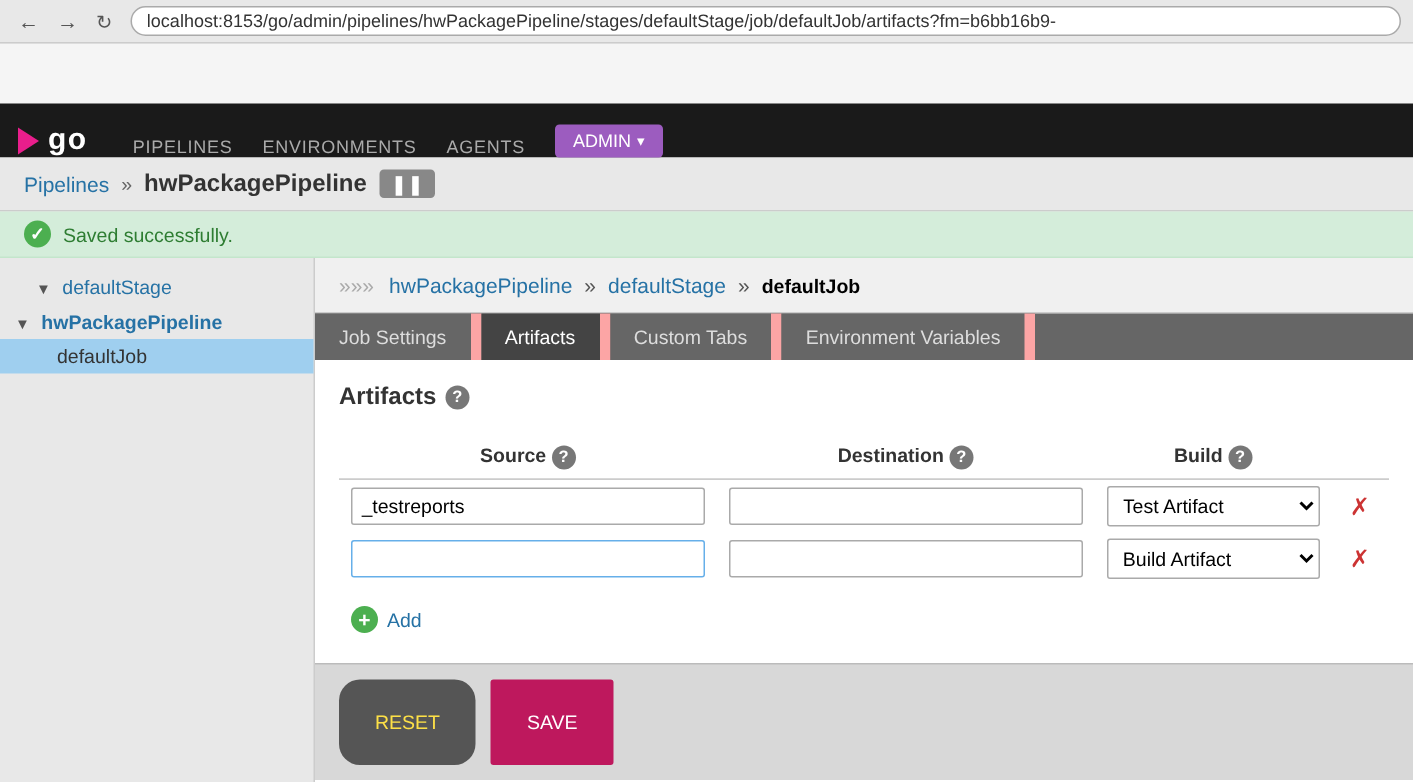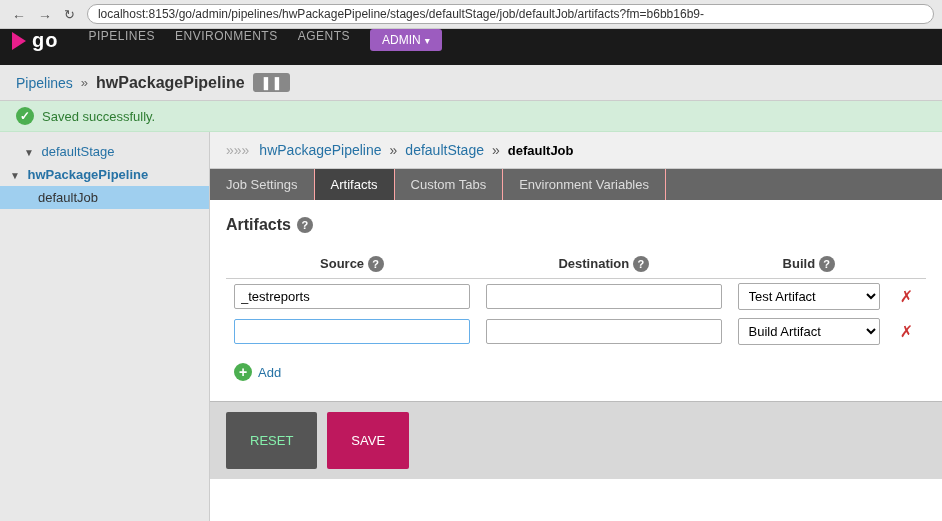--- a/index.html
+++ b/index.html
@@ -3,23 +3,24 @@
   <meta charset="utf-8">
   <style>
     * { box-sizing: border-box; margin: 0; padding: 0; }
     body { font-family: Arial, sans-serif; font-size: 13px; background: #f5f5f5; }
 
     
     .top-nav {
       background: #1a1a1a;
       height: 36px;
       display: flex;
-      align-items: flex-start;
+      align-items: flex-end;
       padding: 0 12px;
       gap: 20px;
+      margin-top: 40px;
     }
     .logo-area {
       display: flex;
       align-items: center;
       gap: 6px;
     }
     .logo-triangle {
       width: 0; height: 0;
       border-top: 9px solid transparent;
       border-bottom: 9px solid transparent;
@@ -184,21 +185,21 @@
     .tab-bar {
       background: #666;
       display: flex;
       padding: 0;
     }
     .tab {
       padding: 8px 16px;
       color: #ddd;
       cursor: pointer;
       font-size: 13px;
-      border-right: 1px solid #fca5a5;
+      border-right: 7px solid #fca5a5;
       background: #666;
     }
     .tab.active {
       background: #444;
       color: white;
     }
 
     
     .content-area {
       padding: 16px;
@@ -302,26 +303,26 @@
     
     .footer-bar {
       background: #d8d8d8;
       border-top: 1px solid #bbb;
       padding: 10px 16px;
       display: flex;
       gap: 10px;
     }
     .btn-reset {
       background: #555;
-      color: #86efac;
+      color: #fde047;
       border: none;
       padding: 8px 24px;
       cursor: pointer;
       font-size: 13px;
-      border-radius: 2px;
+      border-radius: 14px;
       text-transform: uppercase;
     }
     .btn-save {
       background: #be185d;
       color: white;
       border: none;
       padding: 21px 24px;
       cursor: pointer;
       font-size: 13px;
       border-radius: 2px;

